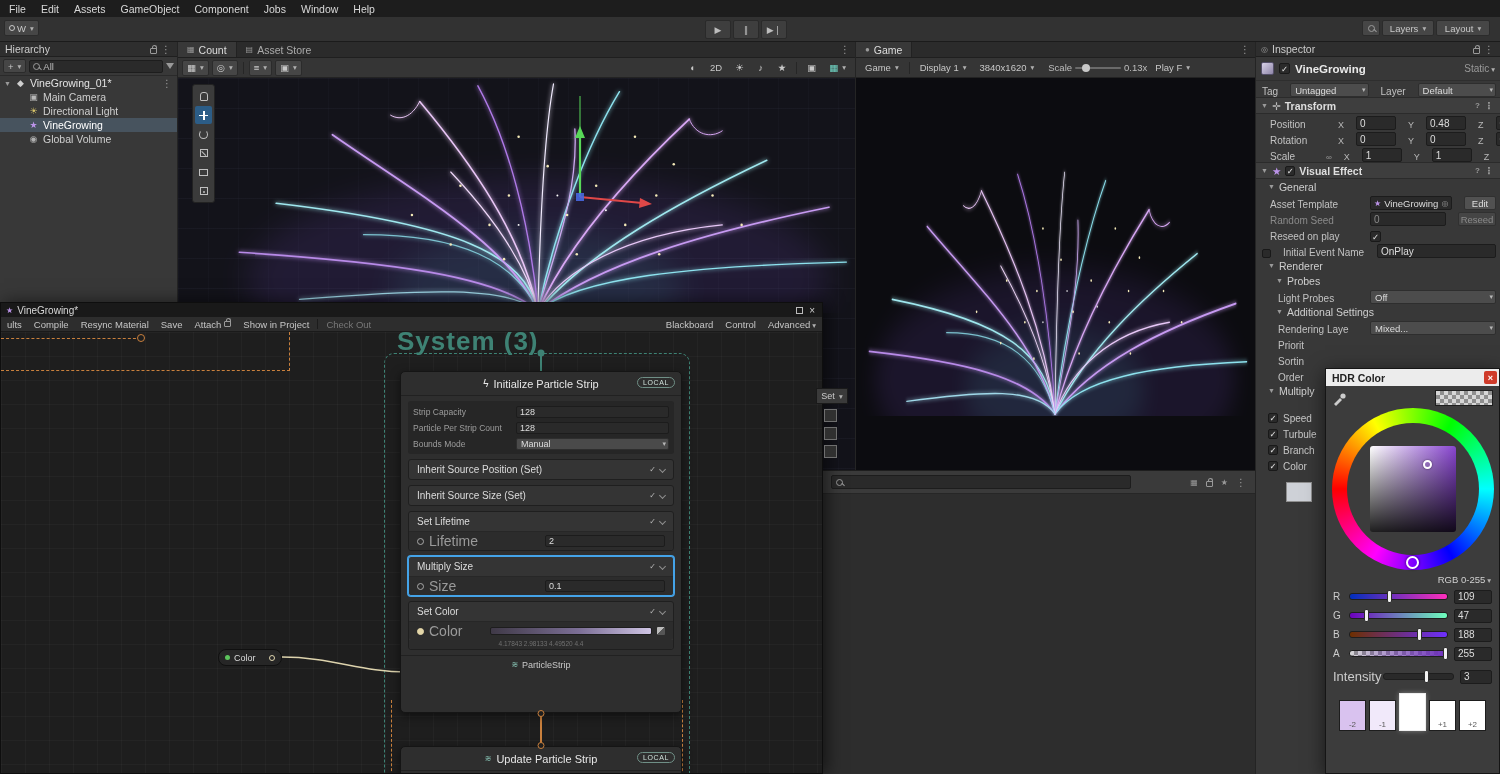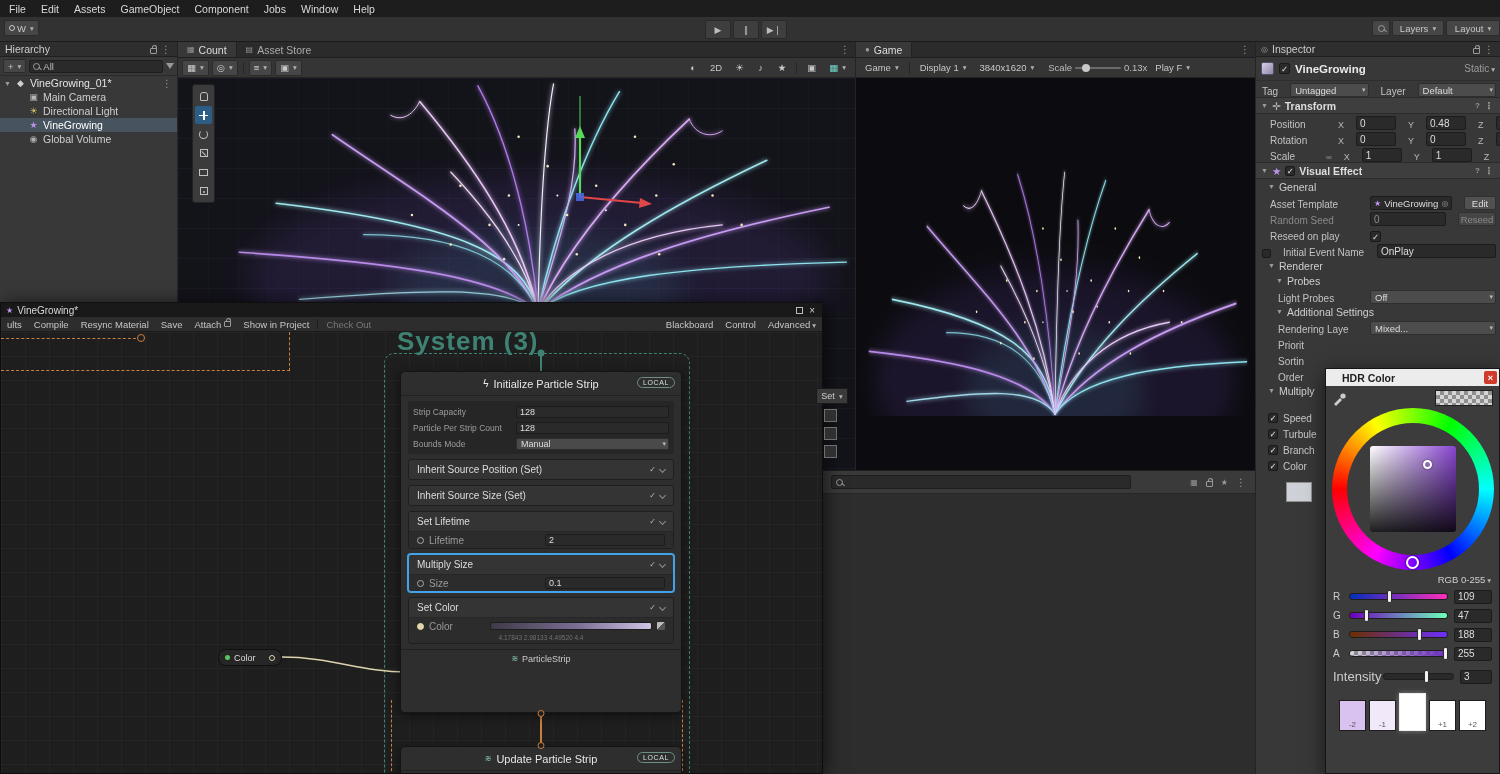--- a/index.html
+++ b/index.html
@@ -108,21 +108,21 @@
     justify-content:center;color:#dddddd;font-size:9.5px;padding:0 4px;overflow:hidden;white-space:nowrap}
   .btn.dis{background:#454545;color:#8a8a8a}
   .objfield{flex:1;background:#2a2a2a;border:1px solid #1c1c1c;border-radius:2px;height:14px;display:flex;
     align-items:center;gap:3px;padding:0 3px;color:#dddddd;font-size:9.5px;overflow:hidden;white-space:nowrap}
   .objfield .pick{margin-left:auto;color:#999;font-size:8px}
   .proprow{display:flex;align-items:center;height:16px;padding-left:12px;gap:5px;font-size:10px;color:#c6c6c6}
   
   #hdr{left:1325px;top:368px;width:175px;height:406px;background:#3c3c3c;border:1px solid #151515;z-index:60;
     box-shadow:0 4px 18px rgba(0,0,0,.6)}
   #hdr .title{height:17px;background:#ececec;color:#222222;font-size:10.5px;font-weight:bold;display:flex;
-    align-items:center;padding-left:16px;position:relative}
+    align-items:center;padding-left:6px;position:relative}
   #hdr .close{position:absolute;right:2px;top:2px;width:13px;height:13px;background:#cf3b2a;color:#ffffff;
     font-size:9px;display:flex;align-items:center;justify-content:center;border-radius:2px}
   .checker{background-image:linear-gradient(45deg,#8e8e8e 25%,transparent 25%,transparent 75%,#8e8e8e 75%),
     linear-gradient(45deg,#8e8e8e 25%,#d6d6d6 25%,#d6d6d6 75%,#8e8e8e 75%);
     background-size:8px 8px;background-position:0 0,4px 4px;background-color:#d6d6d6}
   #wheel{position:relative;width:162px;height:162px;margin:2px auto 0;border-radius:50%;
     background:conic-gradient(from 270deg,#ff0000,#ffff00,#00ff00,#00ffff,#0000ff,#ff00ff,#ff0000)}
   #wheel .hole{position:absolute;inset:15px;border-radius:50%;background:#3c3c3c}
   #svsq{position:absolute;left:38px;top:38px;width:86px;height:86px;border-radius:3px;
     background:linear-gradient(to top,rgba(0,0,0,.88),rgba(0,0,0,0)),linear-gradient(to right,#ffffff,#8845d0)}
@@ -166,21 +166,21 @@
   .boundsrow{display:flex;align-items:center;gap:6px;height:17px;padding:0 9px;font-size:9.5px;color:#a8a8a8}
   .port{width:7px;height:7px;border:1.5px solid #a8a8a8;border-radius:50%;flex:none;background:transparent}
   .port.fill{background:#e3d6a8;border-color:#e3d6a8}
   .block{margin:5px 7px;background:#343434;border:1px solid #1f1f1f;border-radius:3px}
   .block.selected{border:1px solid #44a3e8;box-shadow:0 0 0 1px #44a3e8}
   .bhead{height:19px;display:flex;align-items:center;padding:0 8px;font-size:10px;color:#dcdcdc;gap:4px}
   .bhead .sp{flex:1}
   .bchk{font-size:8px;color:#b8b8b8}
   .brow{min-height:17px;display:flex;align-items:center;gap:5px;padding:1px 8px;border-top:1px solid #272727;
     background:#2c2c2c;border-radius:0 0 3px 3px}
-  .brow .pl{font-size:10px;color:#9a9a9a;width:56px;flex:none}
+  .brow .pl{font-size:14px;color:#9a9a9a;width:56px;flex:none}
   .brow .field{width:120px;margin-left:auto;height:12px;font-size:9px}
   .gbar{flex:1;height:8px;border-radius:2px;border:1px solid #1d1d1d;
     background:linear-gradient(90deg,#3f3947,#7c6f96 55%,#cfc5e4)}
   .gedit{width:8px;height:8px;background:linear-gradient(135deg,#bbb 50%,#555 50%);border-radius:1px;flex:none}
   .hdrvals{font-size:6.5px;color:#707070;text-align:center;padding:0 0 2px;background:#2c2c2c;border-radius:0 0 3px 3px}
   .nfoot{height:18px;border-top:1px solid #212121;display:flex;align-items:center;justify-content:center;
     gap:4px;font-size:9px;color:#c8c8c8}
   .nport{position:absolute;left:50%;transform:translateX(-50%);width:7px;height:7px;border:1.6px solid #c9803d;
     border-radius:50%;background:#1e1e1e}
   #colornode{position:absolute;left:217px;top:317px;width:64px;height:17px;background:#262626;
@@ -281,21 +281,21 @@
     <div class="playbtn">
         <span>▶</span>
       </div>
     <div class="playbtn">
         <span>∥</span>
       </div>
     <div class="playbtn">
         <span>▶❘</span>
       </div>
   </div>
-  <div class="grp" style="right:0">
+  <div class="grp" style="right:10px">
     <span class="ibtn">
         <span class="ico-search"></span>
       </span>
     <span class="ibtn caret" style="min-width:52px">
         <span>Layers</span>
       </span>
     <span class="ibtn caret" style="min-width:54px">
         <span>Layout</span>
       </span>
   </div>

